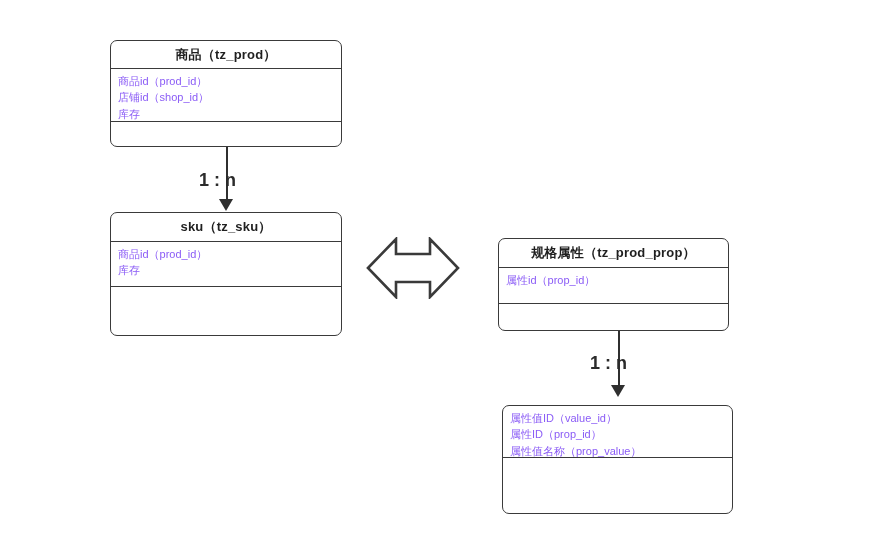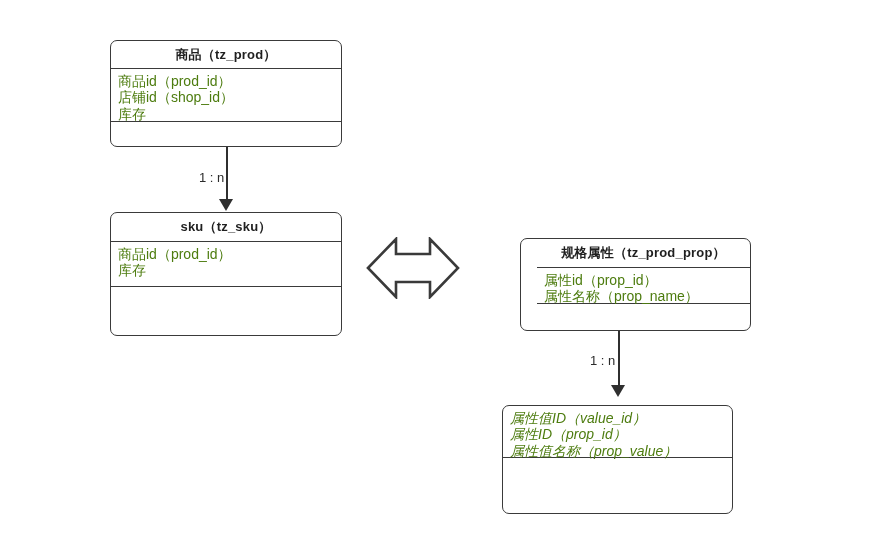--- a/index.html
+++ b/index.html
@@ -45,71 +45,72 @@
     justify-content: center;
     white-space: nowrap;
   }
   .entity-attrs {
     box-sizing: border-box;
     width: 100%;
     border-bottom: 1.6px solid #3a3a3a;
     padding: 4px 7px 5px 7px;
   }
   .attr-line {
-    font-size: 14px;
+    font-size: 11px;
     line-height: 16.4px;
-    color: #4d7c0f;
+    color: #8b5cf6;
     white-space: nowrap;
   }
   .entity-footer {
     box-sizing: border-box;
     width: 100%;
     flex: 1 1 auto;
   }
 
   
   #box-prod        { left: 110px; top: 40px;  width: 232px; height: 107px; }
   #box-prod .entity-title  { height: 28px; }
   #box-prod .entity-attrs  { height: 53px; }
   #box-prod .entity-footer { height: 24px; }
 
   #box-sku         { left: 110px; top: 212px; width: 232px; height: 124px; }
   #box-sku .entity-title   { height: 29px; }
   #box-sku .entity-attrs   { height: 45px; }
   #box-sku .entity-footer  { height: 32px; }
 
-  #box-prop        { left: 520px; top: 238px; width: 231px; height: 93px; padding-left: 16px; }
+  #box-prop        { left: 498px; top: 238px; width: 231px; height: 93px; }
   #box-prop .entity-title  { height: 29px; }
   #box-prop .entity-attrs  { height: 36px; }
   #box-prop .entity-footer { height: 26px; }
 
   #box-prop-value  { left: 502px; top: 405px; width: 231px; height: 109px; }
   #box-prop-value .entity-title  { height: 29px; }
-  #box-prop-value .entity-attrs  { height: 52px; font-style: italic; }
+  #box-prop-value .entity-attrs  { height: 52px; }
   #box-prop-value .entity-footer { height: 26px; }
 
   
   .connector { position: absolute; }
   .conn-line {
     position: absolute;
     width: 1.8px;
     background: #2f2f2f;
   }
   .conn-head {
     position: absolute;
     width: 0; height: 0;
     border-left: 7.5px solid transparent;
     border-right: 7.5px solid transparent;
     border-top: 12px solid #2f2f2f;
   }
   .conn-label {
     position: absolute;
-    font-size: 13px;
+    font-size: 18px;
     color: #2b2b2b;
     white-space: nowrap;
+    font-weight: bold;
   }
 
   #conn-prod-sku .conn-line  { left: 0px; top: 0px; height: 58px; }
   #conn-prod-sku .conn-head  { left: -6.8px; top: 52px; }
   #conn-prod-sku .conn-label { left: -27px; top: 23px; }
 
   #conn-prop-value .conn-line  { left: 0px; top: 0px; height: 60px; }
   #conn-prop-value .conn-head  { left: -6.8px; top: 54px; }
   #conn-prop-value .conn-label { left: -28px; top: 22px; }
 
@@ -158,21 +159,20 @@
   <div id="double-arrow">
     <svg width="94" height="62" viewBox="0 0 94 62" xmlns="http://www.w3.org/2000/svg">
       <polygon points="2,31 30,2 30,17 64,17 64,2 92,31 64,60 64,45 30,45 30,60" fill="#ffffff" stroke="#3a3a3a" stroke-width="2.6" stroke-linejoin="miter"></polygon>
     </svg>
   </div>
 
   <div class="entity" id="box-prop">
     <div class="entity-title">规格属性（tz_prod_prop）</div>
     <div class="entity-attrs">
       <div class="attr-line">属性id（prop_id）</div>
-      <div class="attr-line">属性名称（prop_name）</div>
     </div>
     <div class="entity-footer"></div>
   </div>
 
   <div class="connector" id="conn-prop-value">
     <div class="conn-line"></div>
     <div class="conn-head"></div>
     <div class="conn-label">1 : n</div>
   </div>
 

